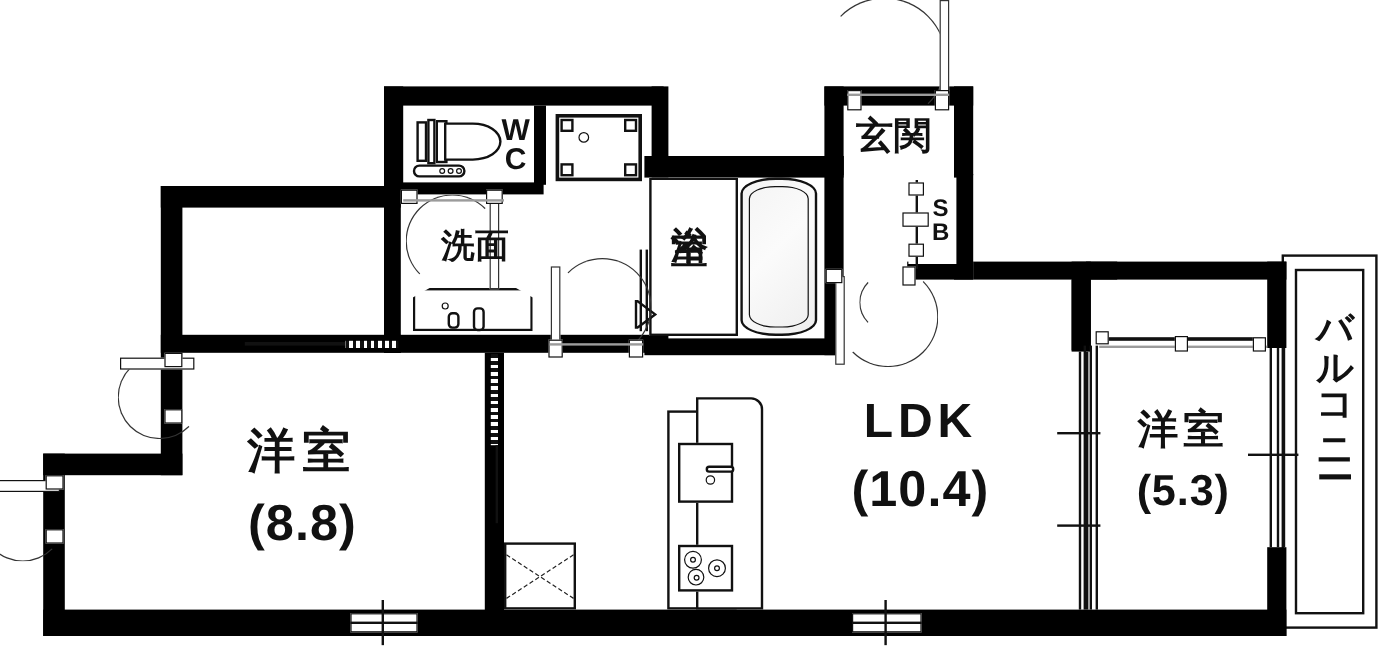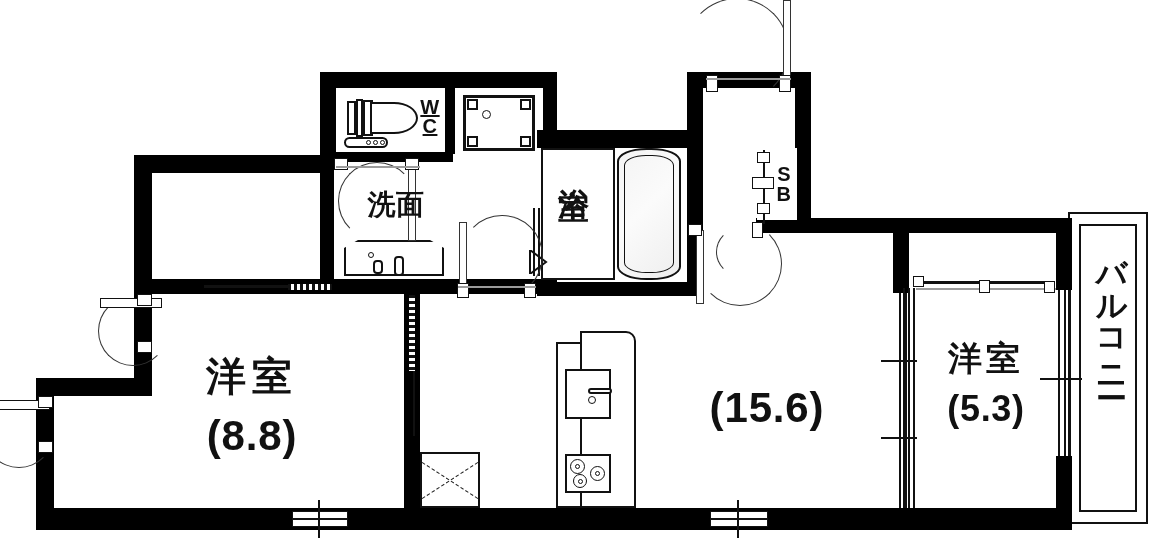--- a/index.html
+++ b/index.html
@@ -218,33 +218,35 @@
 
   <div class="sash" style="left:292px;top:511px;width:56px;height:16px;"></div>
   <div class="line" style="left:318px;top:500px;width:2px;height:38px;"></div>
   <div class="line" style="left:292px;top:518px;width:56px;height:2px;"></div>
 
   <div class="sash" style="left:710px;top:511px;width:58px;height:16px;"></div>
   <div class="line" style="left:737px;top:500px;width:2px;height:38px;"></div>
   <div class="line" style="left:710px;top:518px;width:58px;height:2px;"></div>
 
 
-  <div class="lbl" style="left:413px;top:98px;width:34px;font-size:20px;line-height:0.95;white-space:normal;word-break:break-all;text-decoration:underline;">WC</div>
+  <div class="lbl" style="left:413px;top:98px;width:34px;font-size:25px;line-height:0.95;white-space:normal;word-break:break-all;">WC</div>
 
   <div class="lbl jp" style="left:356px;top:190px;width:80px;font-size:28px;">洗面</div>
 
   <div class="lbl jp vert" style="left:552px;top:164px;width:38px;font-size:31px;">浴室</div>
 
+  <div class="lbl jp" style="left:692px;top:97px;width:106px;font-size:31px;">玄関</div>
 
   <div class="lbl" style="left:772px;top:164px;width:24px;font-size:20px;line-height:1.0;white-space:normal;word-break:break-all;">SB</div>
 
   <div class="lbl jp" style="left:152px;top:355px;width:200px;font-size:40px;letter-spacing:6px;">洋室</div>
   <div class="lbl" style="left:152px;top:413px;width:200px;font-size:42px;">(8.8)</div>
 
-  <div class="lbl" style="left:672px;top:385px;width:190px;font-size:42px;">(15.6)</div>
+  <div class="lbl" style="left:672px;top:330px;width:190px;font-size:40px;letter-spacing:4px;">LDK</div>
+  <div class="lbl" style="left:672px;top:385px;width:190px;font-size:42px;">(10.4)</div>
 
 
   <div class="lbl jp" style="left:916px;top:340px;width:140px;font-size:34px;letter-spacing:4px;">洋室</div>
   <div class="lbl" style="left:916px;top:390px;width:140px;font-size:36px;">(5.3)</div>
 
   <div class="lbl jp vert" style="left:1092px;top:238px;width:36px;font-size:31px;">バルコニー</div>
 
 </div>
 
 </body></html>

